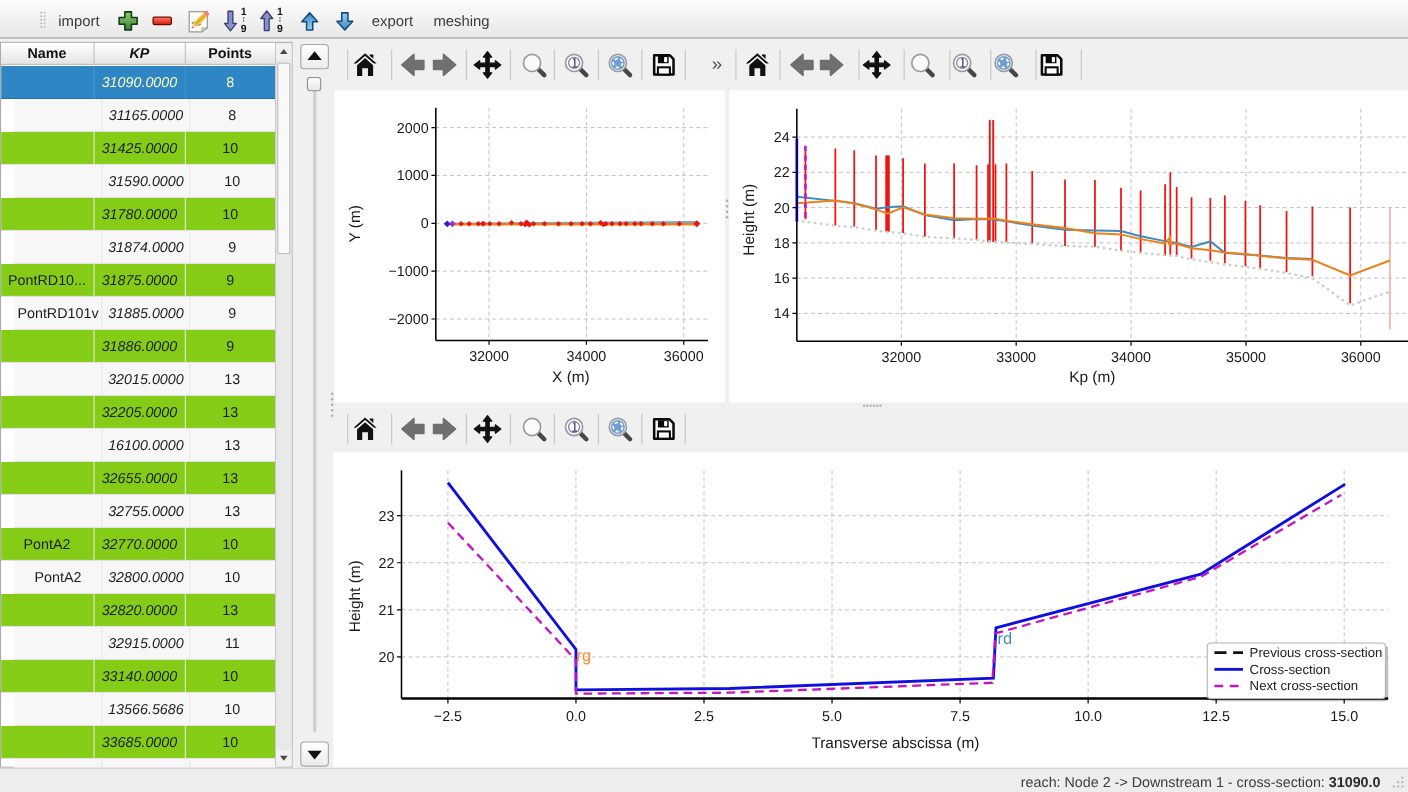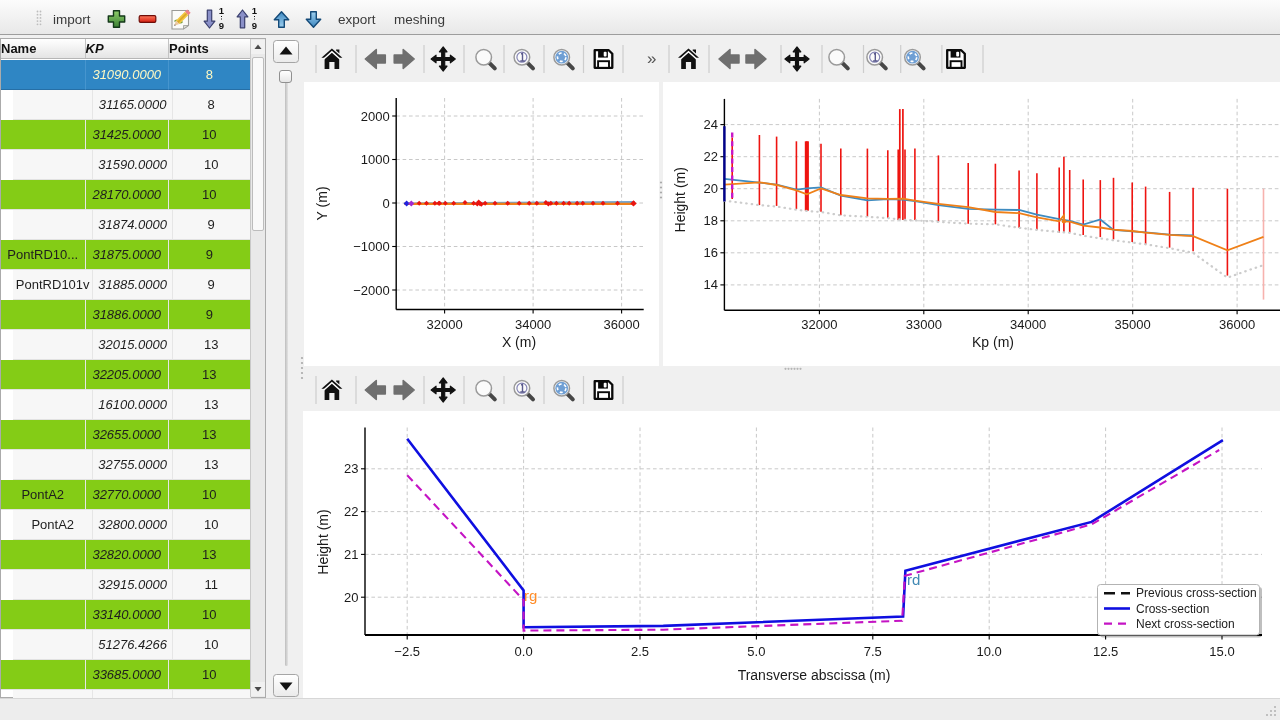--- a/index.html
+++ b/index.html
@@ -6,21 +6,21 @@
 #app { position:relative; width:1280px; height:720px; }
 #topbar { position:absolute; left:0; top:0; width:1280px; height:35px;
   background:linear-gradient(#fcfcfc, #f3f3f3 45%, #e8e8e8); border-bottom:1px solid #9d9d9d;padding-left:32px; }
 #statusbar { position:absolute; left:0; top:698px; width:1280px; height:22px; background:#ededed; border-top:1px solid #d7d7d7; }
 #statustext { position:absolute; right:25px; top:3.5px; font-size:13px; color:#3c3c3c; }
 #statustext b { color:#2a2a2a; }
 .canvas { position:absolute; background:#fff; }
 #table { position:absolute; left:0px; top:38px; width:266px; height:660px; background:#fff; border:1px solid #ababab; }
 #thead { position:absolute; left:0; top:0; width:249.5px; height:20px; display:flex;
   background:linear-gradient(#ffffff,#efefef 60%,#e4e4e4); border-bottom:1px solid #b6b6b6; }
-#thead div { font-weight:bold; font-size:13px; color:#111; text-align:left; line-height:20px; border-right:1px solid #c3c3c3; }
+#thead div { font-weight:bold; font-size:13px; color:#111; text-align:center; line-height:20px; border-right:1px solid #c3c3c3; }
 #tbody { position:absolute; left:0; top:21px; width:249.5px; height:638px; overflow:hidden; }
 .trow { display:flex; height:30px; background:#84cc16; }
 .trow.alt { background:#f7f7f7;margin-left:12px; }
 .trow div { font-size:13px; color:#1e1e1e; text-align:center; line-height:29px; border-right:1px solid #e6e6e6; border-bottom:1px solid #e2e2e2; overflow:hidden; white-space:nowrap; }
 .c1 { width:84.5px; } .c2 { width:83.5px;font-style:italic; } .c3 { width:81.5px; }
 .trow.sel { background:#2f86c4; }
 .trow.sel div { color:#fef9c3; border-right-color:#4695ce; border-bottom-color:#266fa6; }
 #tsb { position:absolute; right:0; top:0; width:15px; height:658px; background:#e9e9e9; border-left:1px solid #c9c9c9; }
 #tsb .thumb { position:absolute; left:1px; top:18px; width:12px; height:174px; background:#f9f9f9; border:1px solid #bcbcbc; border-radius:2px; }
 #tsb .arr { position:absolute; left:0; width:14px; height:14px; font-size:8px; color:#555; text-align:center; line-height:14px; background:#f1f1f1; }
@@ -124,21 +124,21 @@
           <div class="c2">31425.0000</div>
           <div class="c3">10</div>
         </div>
 <div class="trow alt">
           <div class="c1"></div>
           <div class="c2">31590.0000</div>
           <div class="c3">10</div>
         </div>
 <div class="trow ">
           <div class="c1"></div>
-          <div class="c2">28170.0000</div>
+          <div class="c2">31780.0000</div>
           <div class="c3">10</div>
         </div>
 <div class="trow alt">
           <div class="c1"></div>
           <div class="c2">31874.0000</div>
           <div class="c3">9</div>
         </div>
 <div class="trow ">
           <div class="c1">PontRD10...</div>
           <div class="c2">31875.0000</div>
@@ -199,21 +199,21 @@
           <div class="c2">32915.0000</div>
           <div class="c3">11</div>
         </div>
 <div class="trow ">
           <div class="c1"></div>
           <div class="c2">33140.0000</div>
           <div class="c3">10</div>
         </div>
 <div class="trow alt">
           <div class="c1"></div>
-          <div class="c2">51276.4266</div>
+          <div class="c2">13566.5686</div>
           <div class="c3">10</div>
         </div>
 <div class="trow ">
           <div class="c1"></div>
           <div class="c2">33685.0000</div>
           <div class="c3">10</div>
         </div>
 <div class="trow alt partial">
           <div class="c1"></div>
           <div class="c2"></div>
@@ -601,20 +601,21 @@
 <rect x="794.5" y="173.5" width="162" height="50.5" rx="3" fill="#fff" stroke="#b3b3b3"></rect>
 <line x1="801.0" y1="182.3" x2="827.0" y2="182.3" stroke="#111" stroke-width="2.6" stroke-dasharray="11 6"></line>
 <text x="833.0" y="186.3" font-size="12" fill="#222">Previous cross-section</text>
 <line x1="801.0" y1="197.5" x2="827.0" y2="197.5" stroke="#0f0fe0" stroke-width="2.6"></line>
 <text x="833.0" y="201.5" font-size="12" fill="#222">Cross-section</text>
 <line x1="801.0" y1="212.7" x2="827.0" y2="212.7" stroke="#c414c4" stroke-width="2.2" stroke-dasharray="8 6"></line>
 <text x="833.0" y="216.7" font-size="12" fill="#222">Next cross-section</text>
   </svg>
 
   <div id="statusbar">
+    <div id="statustext">reach: Node 2 -&gt; Downstream 1 - cross-section: <b>31090.0</b></div>
     <svg class="abs" style="right:2px;bottom:2px;" width="14" height="14">
       <circle cx="11" cy="3" r="1" fill="#b0b0b0"></circle>
         <circle cx="7" cy="7" r="1" fill="#b0b0b0"></circle>
         <circle cx="11" cy="7" r="1" fill="#b0b0b0"></circle>
       <circle cx="3" cy="11" r="1" fill="#b0b0b0"></circle>
         <circle cx="7" cy="11" r="1" fill="#b0b0b0"></circle>
         <circle cx="11" cy="11" r="1" fill="#b0b0b0"></circle>
     </svg>
   </div>
 </div>

